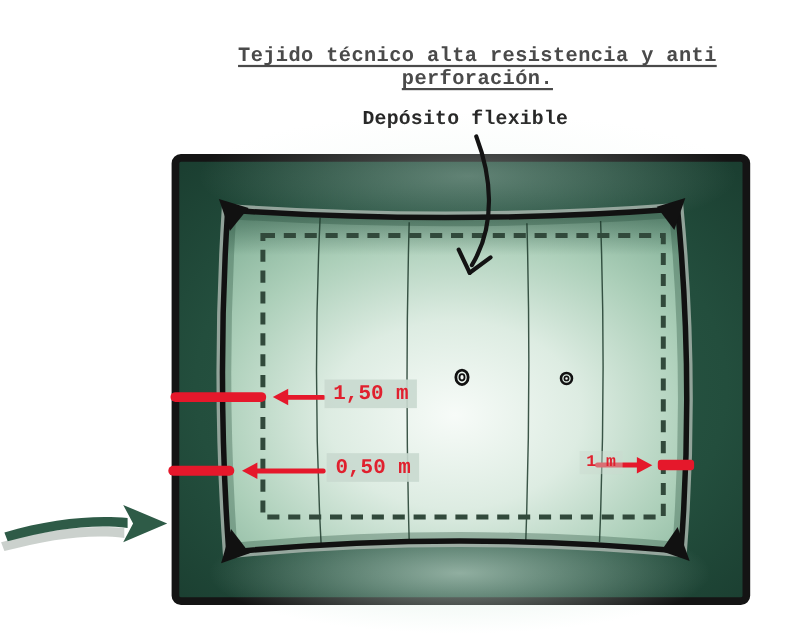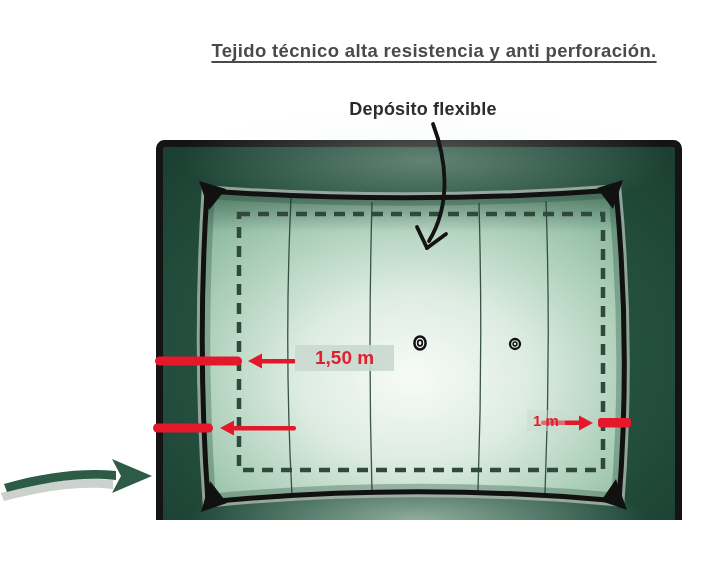--- a/index.html
+++ b/index.html
@@ -1,39 +1,39 @@
 <!DOCTYPE html>
 <html><head>
 <meta charset="utf-8">
 <style>
   html,body{margin:0;padding:0;background:#ffffff;}
   .stage{
-    position:relative;width:718px;height:520px;background:#ffffff;
-    font-family:Liberation Sans, sans-serif;overflow:hidden;
+    position:relative;width:718px;height:581px;background:#ffffff;
+    font-family:Liberation Mono, monospace;overflow:hidden;
   }
   .title{
     position:absolute;left:150px;right:0;top:40px;text-align:center;
     font-size:18.5px;font-weight:bold;color:#4a4a4a;letter-spacing:.35px;
     text-decoration:underline;text-decoration-thickness:2px;text-underline-offset:4px;
   }
   .deposito-label{
     position:absolute;left:163px;width:520px;top:99px;text-align:center;
     font-size:18px;font-weight:bold;color:#252525;letter-spacing:.2px;
   }
   .side-note{
     position:absolute;left:11px;top:378px;width:145px;
     font-size:15px;font-weight:bold;color:#35584a;line-height:21.5px;
     white-space:pre-line;
   }
   .diagram-svg{position:absolute;left:0;top:0;}
   .cta-arrow-svg{position:absolute;left:0;top:450px;}
   .measure{
     position:absolute;font-weight:bold;color:#e0202e;white-space:nowrap;
   }
-  .measure.big{font-size:19px;padding:2px 20px;background:rgba(201,217,207,.9);}
+  .measure.big{font-size:19px;padding:2px 8px;background:rgba(201,217,207,.9);}
   .m150{left:295px;top:345px;}
   .m050{left:297px;top:412px;}
   .m1{left:499px;top:410px;font-size:15px;padding:2px 6px;background:rgba(201,217,207,.45);margin-left:28px;}
 </style>
 </head>
 <body>
 
 <div class="stage">
 
   <div class="title">Tejido técnico alta resistencia y anti perforación.</div>
@@ -137,20 +137,21 @@
 
       <g>
         <rect x="541" y="420.5" width="41" height="4.5" rx="2"></rect>
         <path d="M 593,423 L 579,415.5 L 579,430.5 Z"></path>
       </g>
       <rect x="598" y="418" width="33" height="9.5" rx="3"></rect>
     </g>
   </svg>
 
   <div class="measure big m150">1,50 m</div>
+  <div class="measure big m050">0,50 m</div>
   <div class="measure m1">1 m</div>
 
 
   <svg class="cta-arrow-svg" width="170" height="60" viewBox="0 0 170 60">
     <path d="M 1,43 C 42,31 82,27 113,30 L 113,39 C 82,35 45,40 4,51 Z" fill="#a9b3ac" opacity="0.6"></path>
     <path d="M 4,34 C 45,22 85,18 116,21 L 116,30 C 85,26 48,31 7,42 Z" fill="#2e5b47"></path>
     <path d="M 112,9 L 152,26 L 112,43 L 121,26 Z" fill="#2e5b47"></path>
   </svg>
 
 </div>

